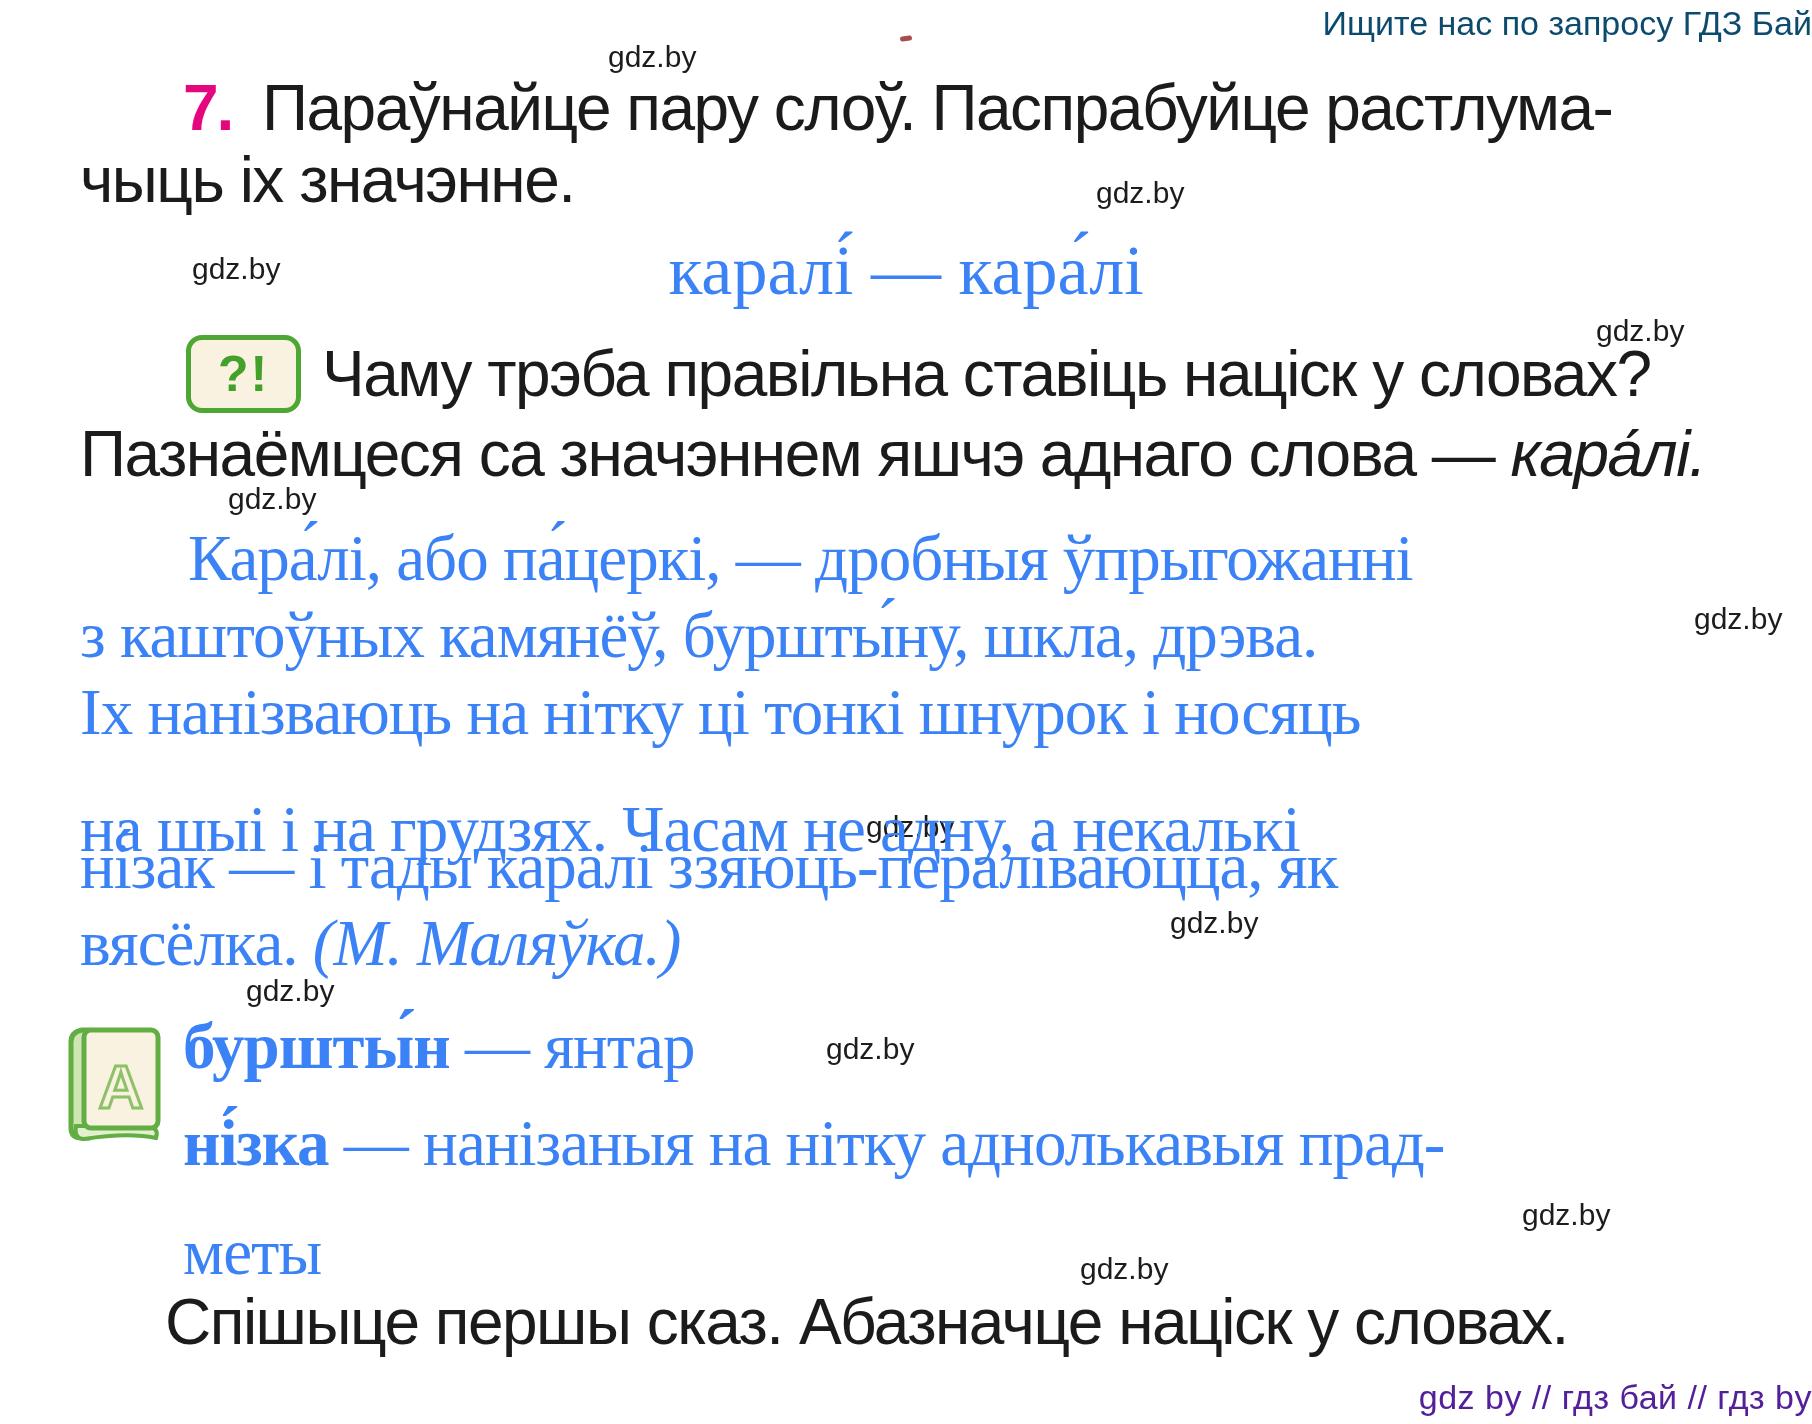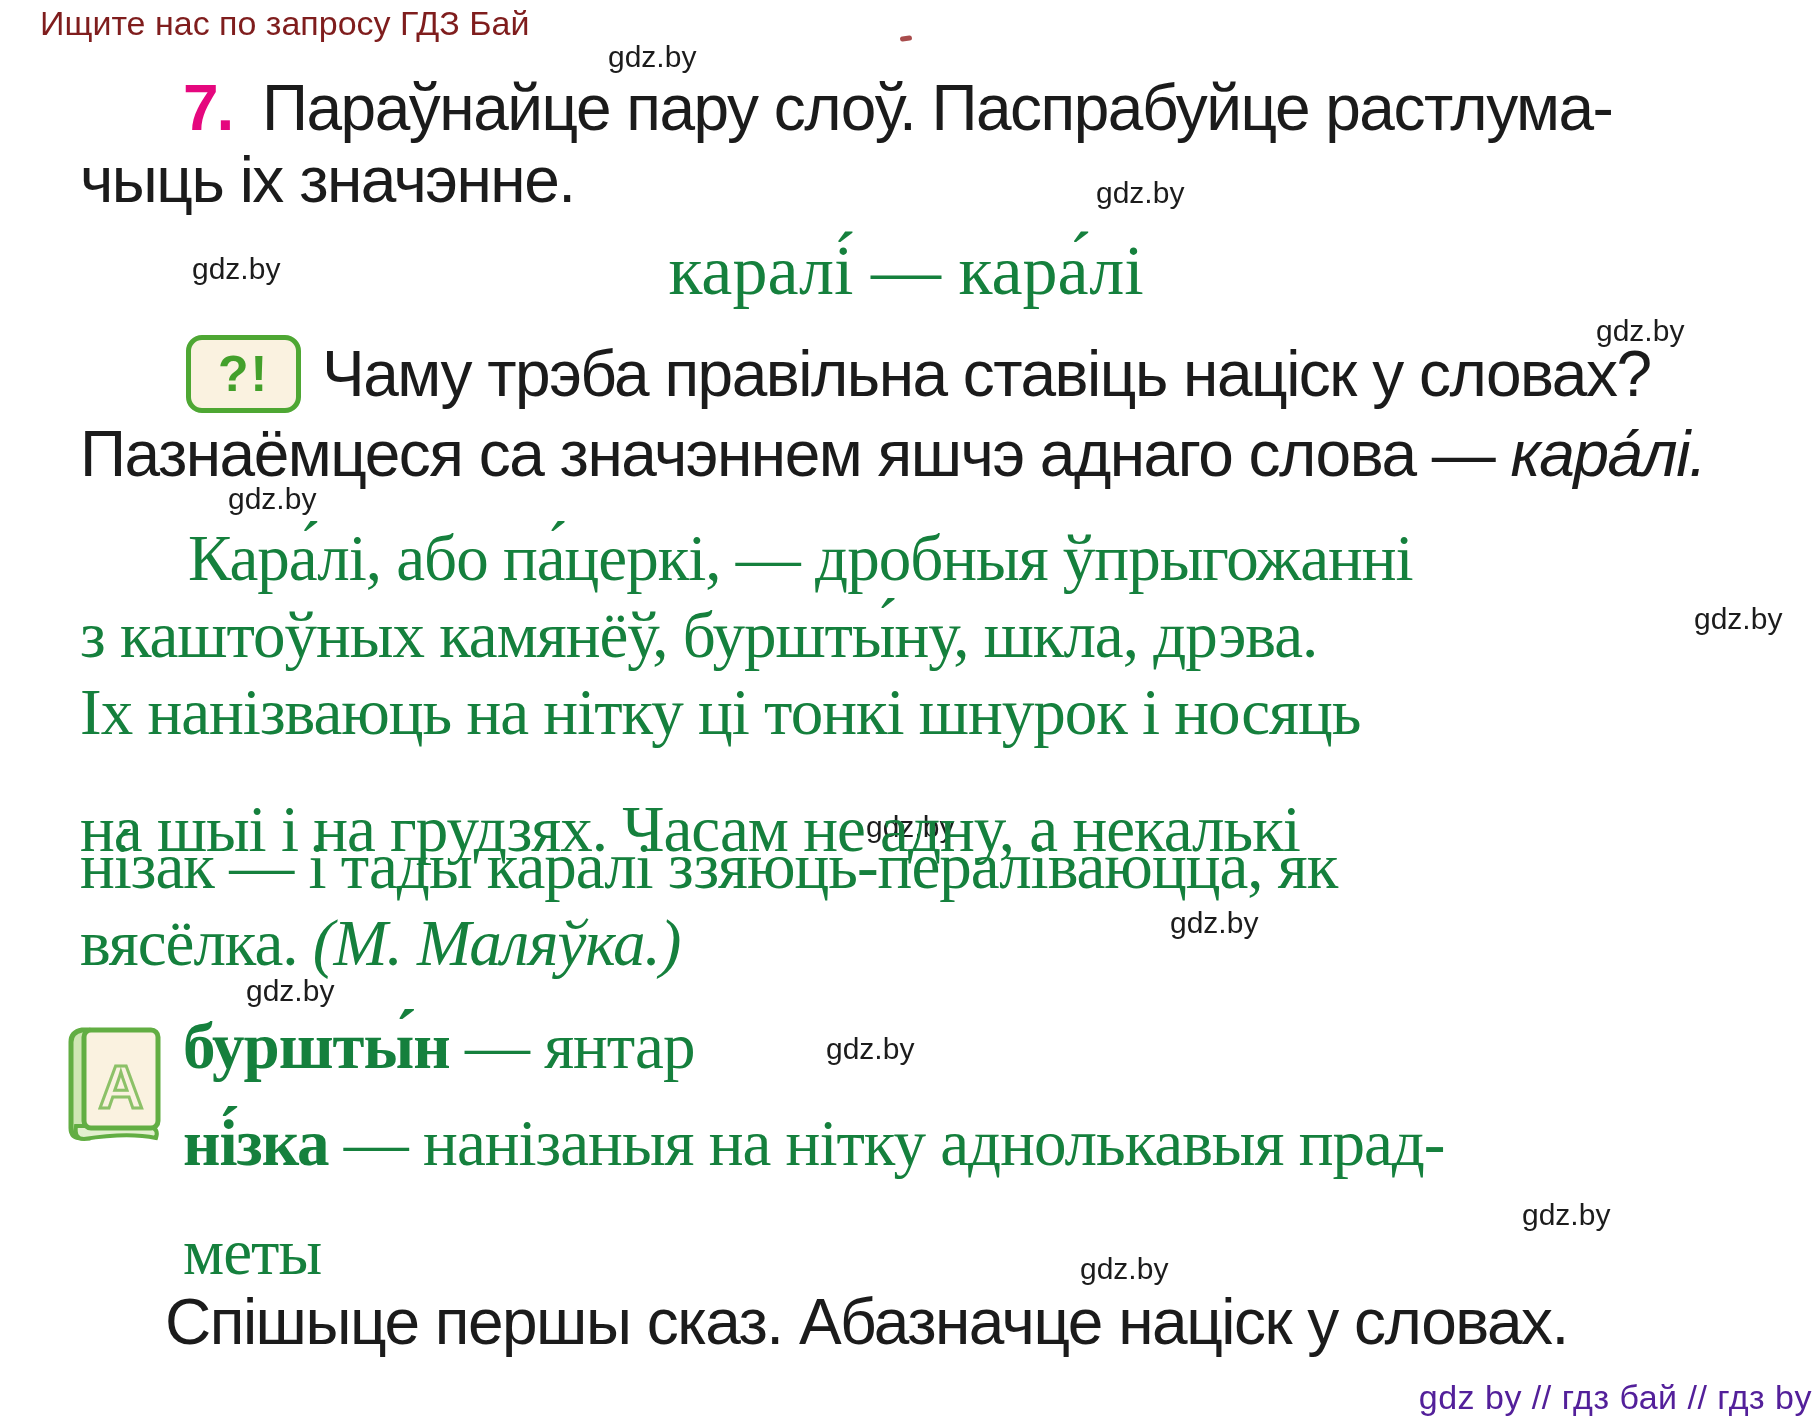--- a/index.html
+++ b/index.html
@@ -2,26 +2,26 @@
 <html><head>
 <meta charset="utf-8">
 <style>
   html,body{margin:0;padding:0;background:#ffffff;}
   .page{position:relative;width:1812px;height:1424px;background:#ffffff;overflow:hidden;
         font-family:"Liberation Sans",sans-serif;}
   
   .sans{position:absolute;font-family:"Liberation Sans",sans-serif;font-size:64px;
         color:#1b1b1b;letter-spacing:-1.5px;white-space:nowrap;line-height:1.08;}
   .serif{position:absolute;font-family:"Liberation Serif","DejaVu Serif",serif;font-size:65px;
-         color:#15803d;letter-spacing:-1px;white-space:nowrap;line-height:1.05;}
+         color:#3b82f6;letter-spacing:-1px;white-space:nowrap;line-height:1.05;}
   .it{font-style:italic;text-align:right;}
   .bd{font-weight:bold;}
   
-  .banner{position:absolute;left:0;right:0;top:4px;text-align:left;
-          font-size:34px;color:#7f1d1d;letter-spacing:0;padding-left:40px;}
+  .banner{position:absolute;left:0;right:0;top:4px;text-align:right;
+          font-size:34px;color:#0c4a6e;letter-spacing:0;padding-left:40px;}
   .footer{position:absolute;left:0;right:0;top:1378px;text-align:right;
           font-size:34px;color:#53209a;letter-spacing:0.5px;}
   .wm{position:absolute;font-size:30px;color:#1c1c1c;letter-spacing:0;white-space:nowrap;}
   .wm-1{left:608px;top:40px;}   .wm-2{left:1096px;top:176px;}
   .wm-3{left:192px;top:252px;}  .wm-4{left:1596px;top:314px;}
   .wm-5{left:228px;top:482px;}  .wm-6{left:1694px;top:602px;}
   .wm-7{left:866px;top:810px;}  .wm-8{left:1170px;top:906px;}
   .wm-9{left:246px;top:974px;}  .wm-10{left:826px;top:1032px;}
   .wm-11{left:1522px;top:1198px;} .wm-12{left:1080px;top:1252px;}
   .artifact{position:absolute;left:900px;top:36px;width:12px;height:5px;

